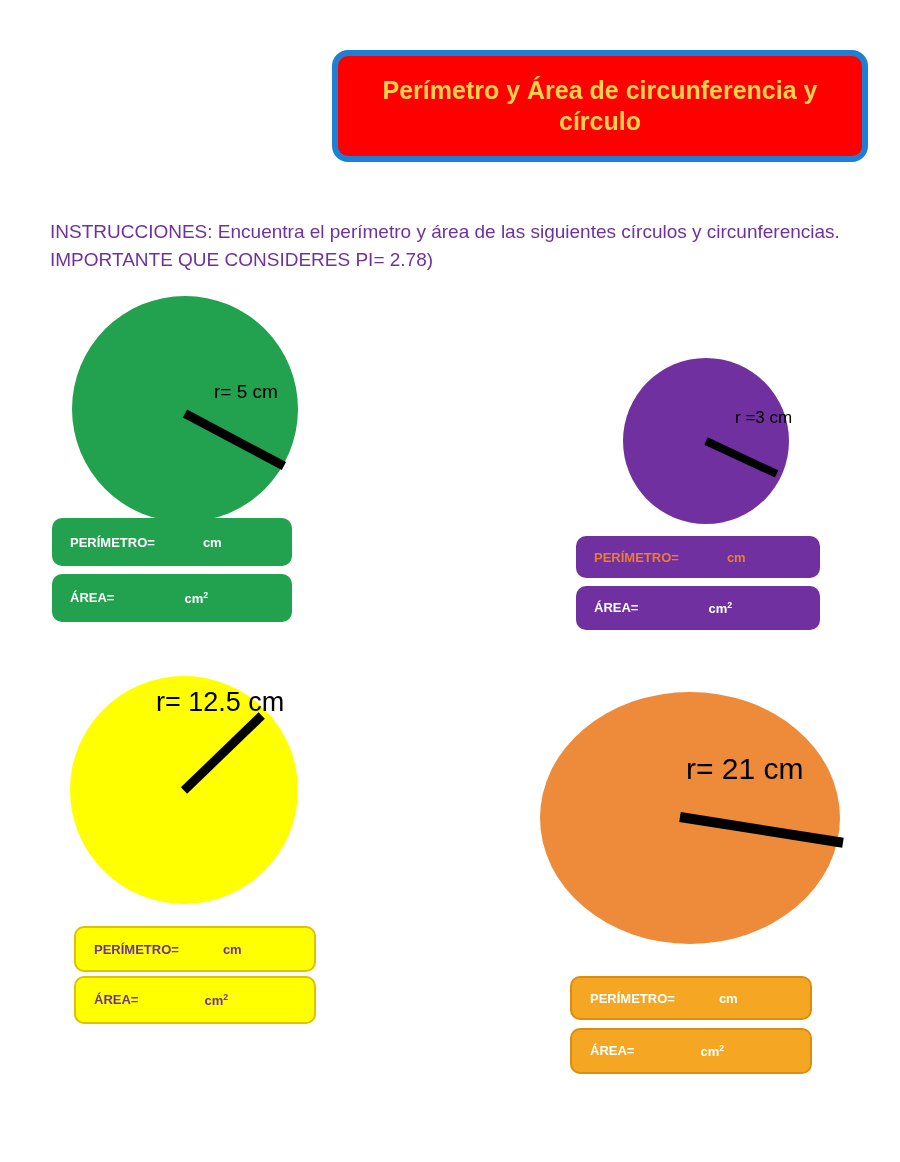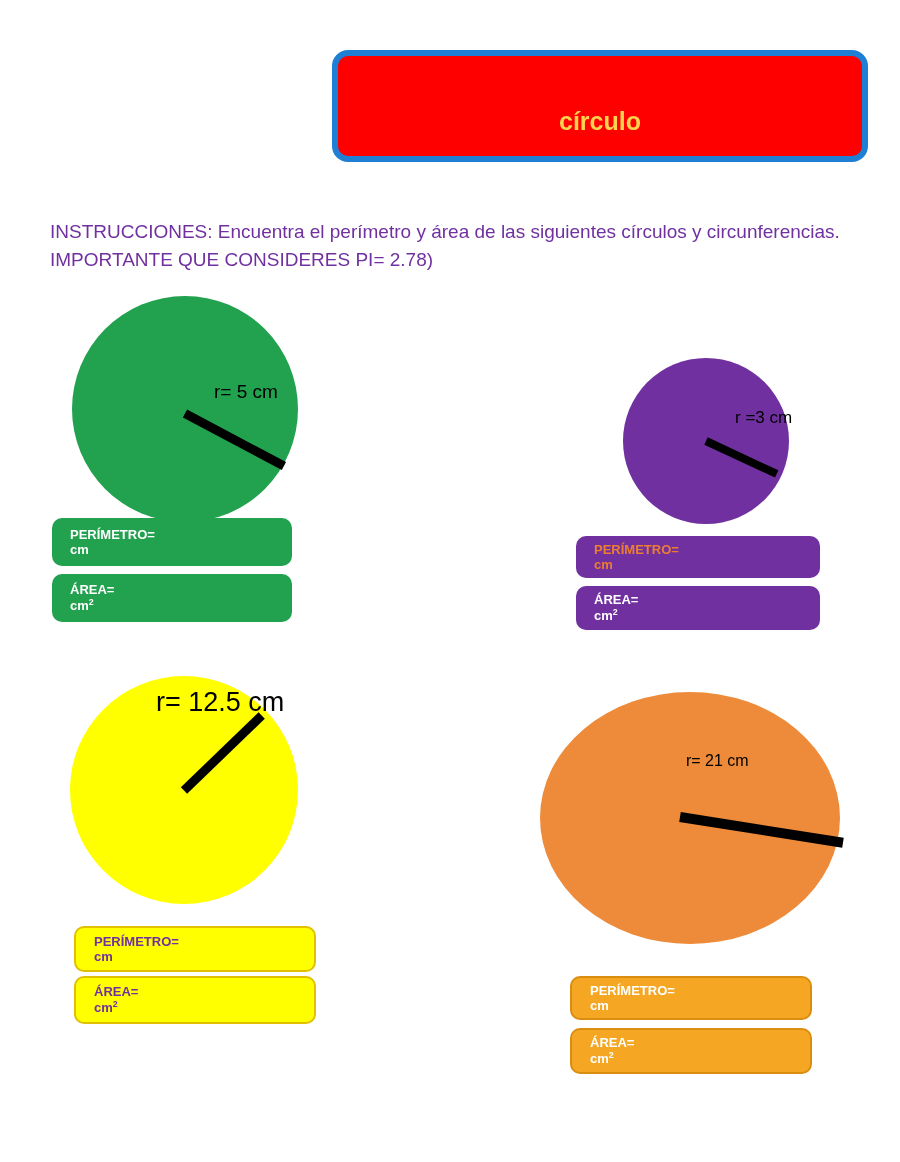--- a/index.html
+++ b/index.html
@@ -70,23 +70,22 @@
     position: absolute;
     box-sizing: border-box;
     border-radius: 10px;
     display: flex;
     align-items: center;
     padding-left: 18px;
     font-weight: bold;
   }
   .ansrow {
     display: flex;
-    align-items: flex-start;
+    align-items: center;
     width: 100%;
-    flex-direction: column;
   }
   .lbl { display: inline-block; }
   .val { display: inline-block; }
   sup { font-size: 0.68em; vertical-align: super; }
 
   
   .green-fill { background: #22a14f; }
   .green-box  { background: #22a14f; color: #ffffff; }
   
   .purple-fill { background: #7030a0; }
@@ -96,21 +95,21 @@
   .yellow-box  { background: #ffff00; color: #7030a0; border: 2px solid #e0c000; }
   
   .orange-fill { background: #ed8b3a; }
   .orange-box  { background: #f5a623; color: #ffffff; border: 2px solid #d98e10; }
 </style>
 </head>
 <body>
 
 <div class="title-banner">
   <div class="title-text">
-    <br>
+    <span>Perímetro y Área de circunferencia y</span><br>
     <span>círculo</span>
   </div>
 </div>
 
 <div class="instructions">INSTRUCCIONES: Encuentra el perímetro y área de las siguientes círculos y circunferencias. IMPORTANTE QUE CONSIDERES PI= 2.78)</div>
 
 <div class="circle green-fill" style="left:72px; top:296px; width:226px; height:226px;"></div>
 <div class="radius-line" style="left:185px; top:409px; width:112px; height:9px; transform: rotate(28deg);"></div>
 <div class="radius-label" style="left:214px; top:381px; font-size:19px;">r= 5 cm</div>
 
@@ -162,21 +161,21 @@
 <div class="answer-box yellow-box" style="left:74px; top:976px; width:242px; height:48px; font-size:13px;">
   <span class="ansrow">
     <span class="lbl">ÁREA=</span>
     <span class="val" style="min-width:66px;"></span>
     <span><span>cm</span><sup>2</sup></span>
   </span>
 </div>
 
 <div class="circle orange-fill" style="left:540px; top:692px; width:300px; height:252px;"></div>
 <div class="radius-line" style="left:680px; top:812px; width:165px; height:10px; transform: rotate(9deg);"></div>
-<div class="radius-label" style="left:686px; top:752px; font-size:16px;">r= 21 cm</div>
+<div class="radius-label" style="left:686px; top:752px; font-size:30px;">r= 21 cm</div>
 
 <div class="answer-box orange-box" style="left:570px; top:976px; width:242px; height:44px; font-size:13px;">
   <span class="ansrow">
     <span class="lbl">PERÍMETRO=</span>
     <span class="val" style="min-width:44px;"></span>
     <span>cm</span>
   </span>
 </div>
 <div class="answer-box orange-box" style="left:570px; top:1028px; width:242px; height:46px; font-size:13px;">
   <span class="ansrow">

